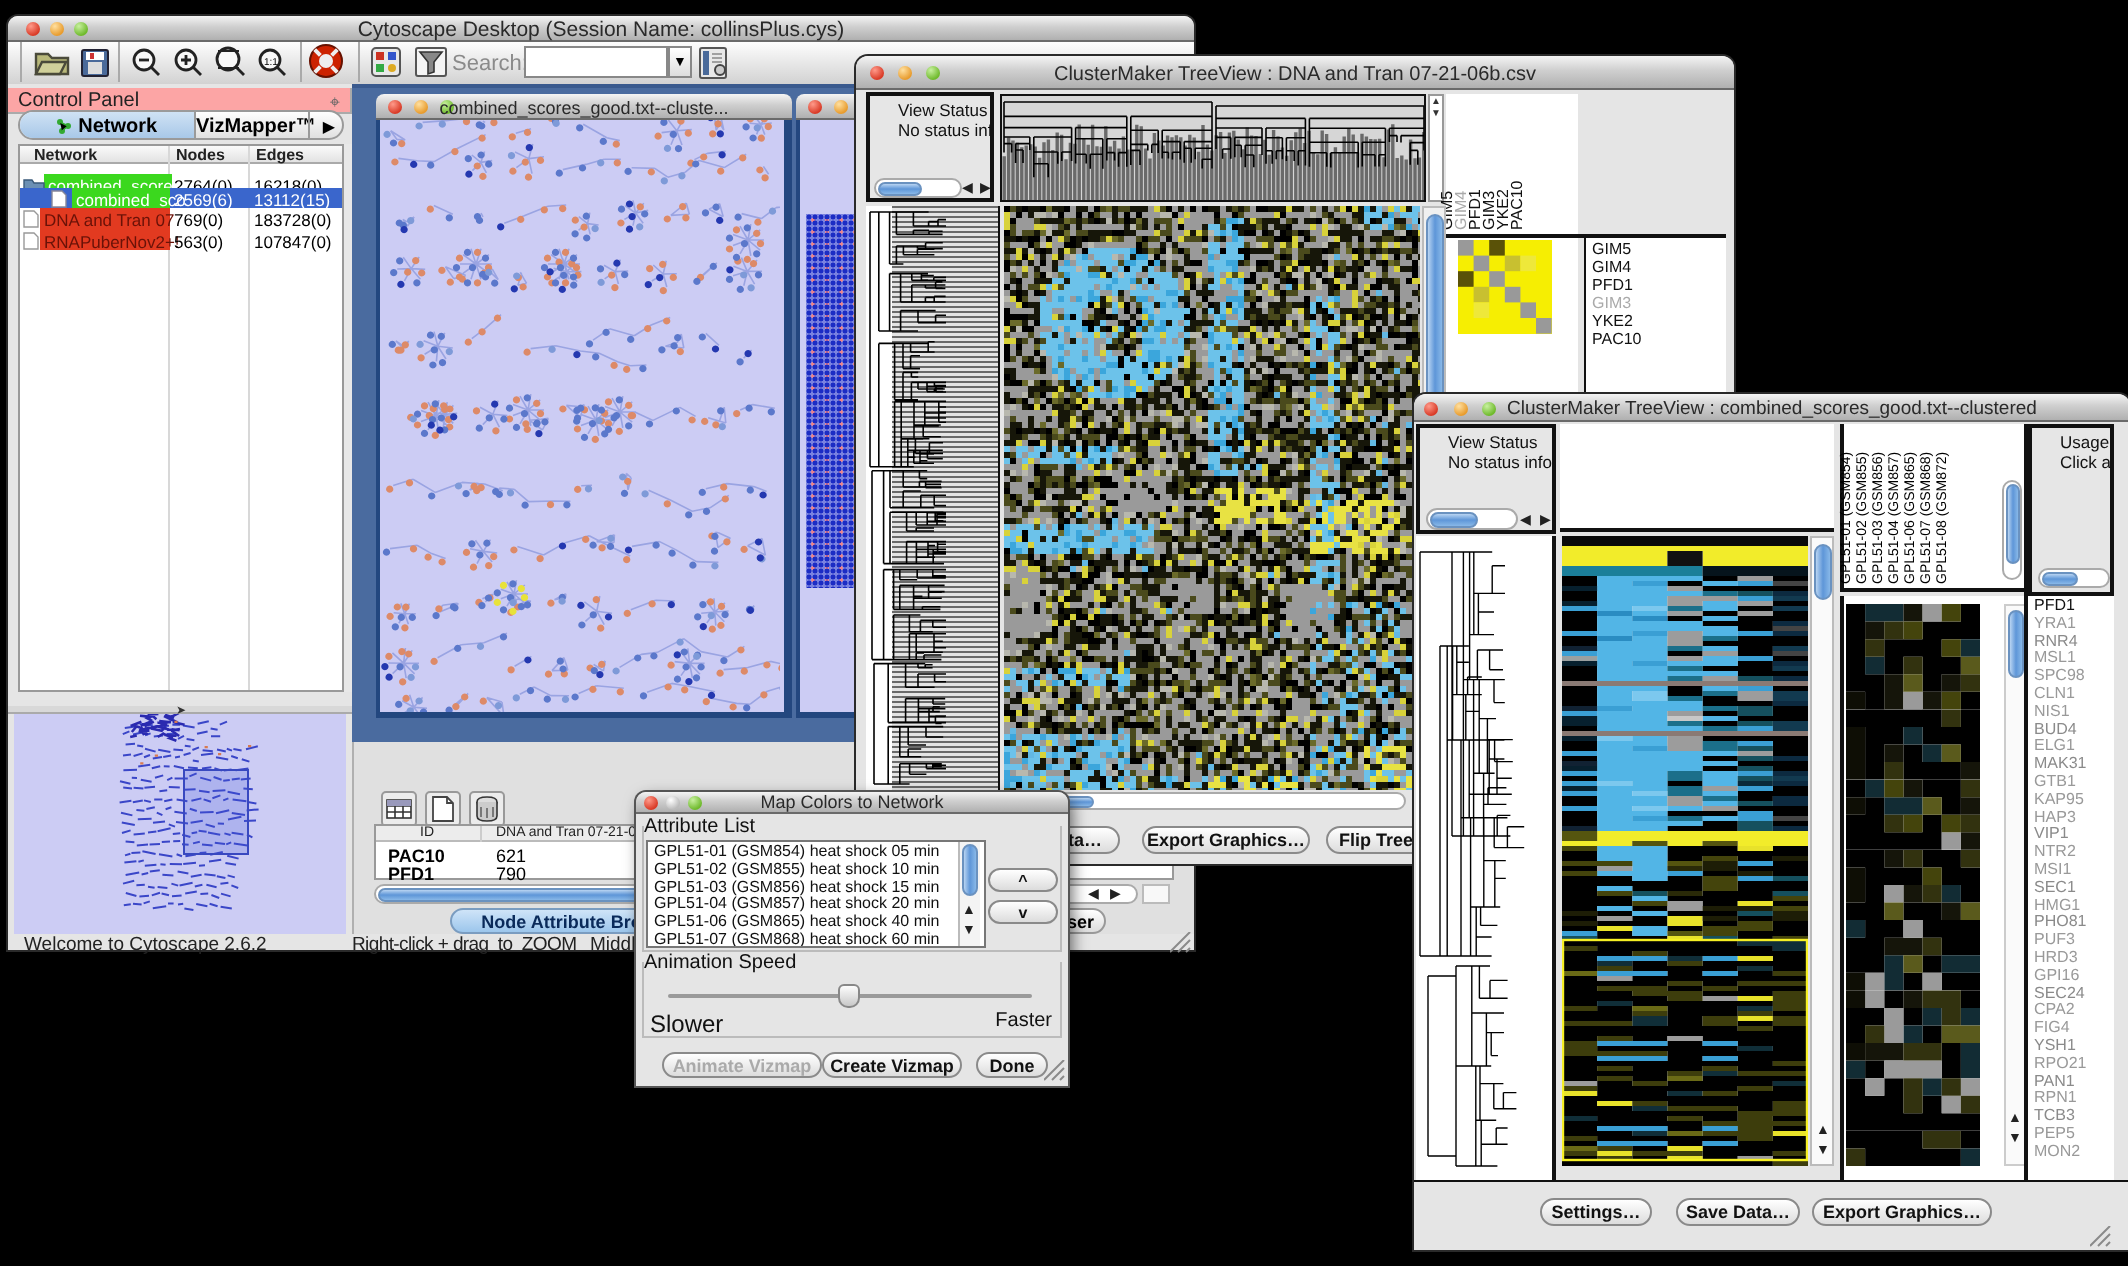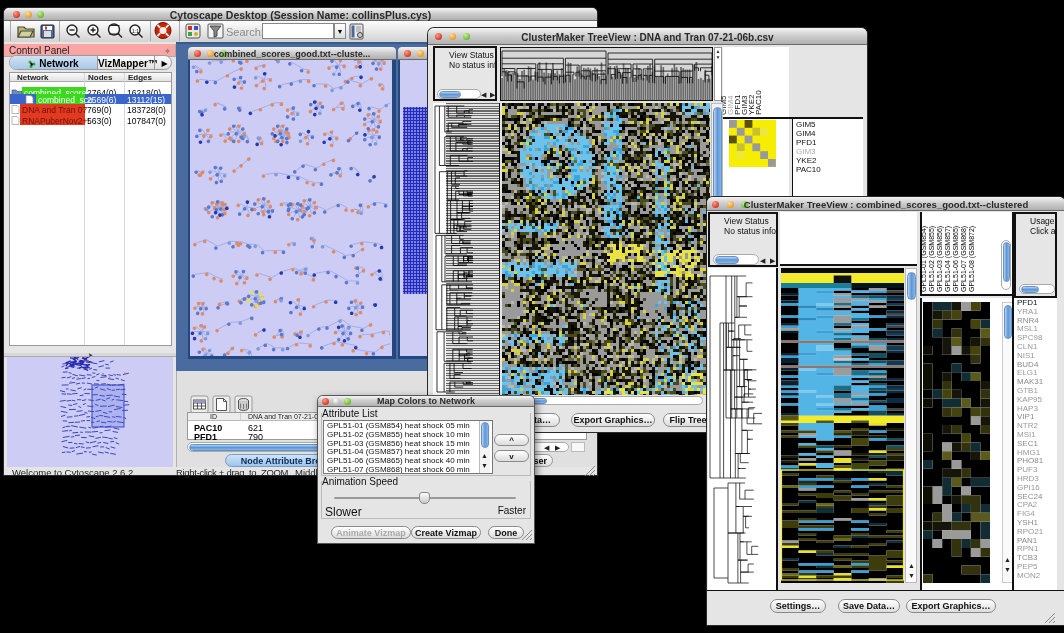--- a/index.html
+++ b/index.html
@@ -4,21 +4,21 @@
 html,body{width:1064px;height:633px;background:#000;overflow:hidden;
 font-family:"Liberation Sans",sans-serif;position:relative}
 .abs{position:absolute}
 .win{position:absolute;background:#e5e5e5;border-radius:5px 5px 0 0;box-shadow:0 0 0 1px #2a2a2a}
 .tbar{position:absolute;left:0;right:0;top:0;background:linear-gradient(#f4f4f4,#cfcfcf 45%,#b0b0b0);border-radius:5px 5px 0 0;border-bottom:1px solid #6a6a6a}
 .tl{position:absolute;border-radius:50%;width:7px;height:7px}
 .tl.r{background:radial-gradient(circle at 35% 30%,#ff9a8a,#d93b27 70%)}
 .tl.y{background:radial-gradient(circle at 35% 30%,#ffe0a0,#e89c2e 70%)}
 .tl.g{background:radial-gradient(circle at 35% 30%,#c8f0a0,#6fba2c 70%)}
 .tl.w{background:radial-gradient(circle at 35% 30%,#fff,#bbb 70%)}
-.ttl{position:absolute;width:100%;text-align:center;font-weight:bold;color:#2a2a2a}
+.ttl{position:absolute;width:100%;text-align:center;font-weight:normal;color:#2a2a2a}
 .vs{position:absolute;background:#e6e6e6;border:2px solid #111;font-size:8.5px;line-height:10px;color:#111;padding:2px 0 0 14px;white-space:nowrap;overflow:hidden}
 .sb{position:absolute;background:#fff;border:1px solid #aaa;border-radius:6px}
 .sbt{position:absolute;top:0.5px;height:calc(100% - 1px);background:linear-gradient(#b8d4f2,#5e96d8 50%,#88b8e8);border-radius:5px;border:1px solid #6a92c0}
 .arr{position:absolute;font-size:7px;color:#222;line-height:9px;text-align:center}
 .btn{position:absolute;background:linear-gradient(#fff,#dcdcdc);border:1px solid #8a8a8a;border-radius:9px;font-size:10px;font-weight:bold;color:#111;text-align:center}
 .wht{position:absolute;background:#fff}
 </style></head><body>
 <div class="win" style="left:4px;top:8px;width:593px;height:467px">
 <div class="tbar" style="height:13px"></div>
 <div class="tl r" style="left:9px;top:3px"></div>

